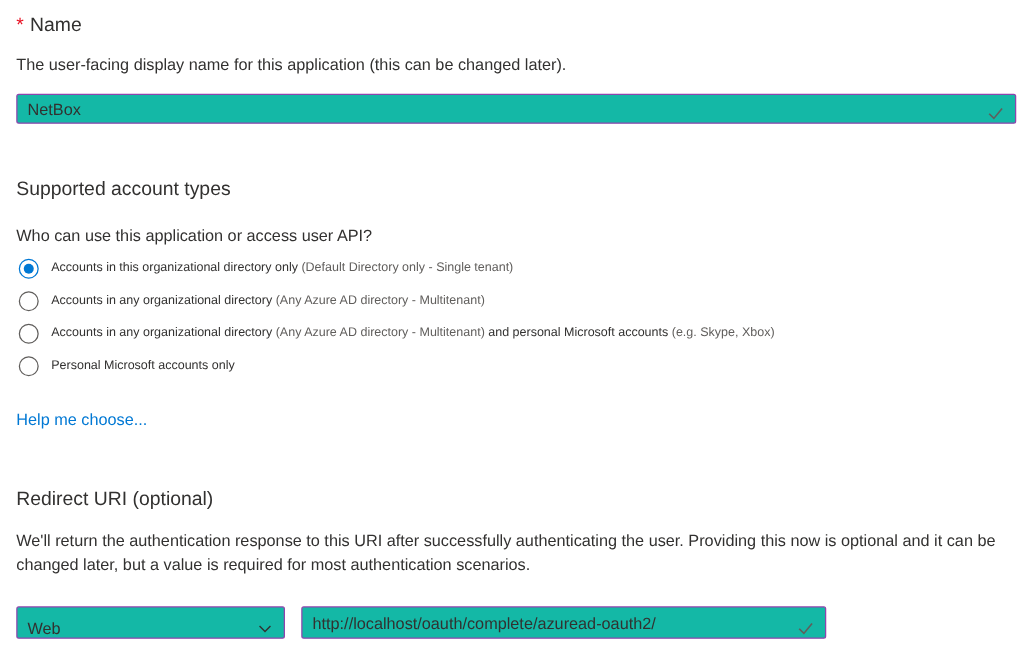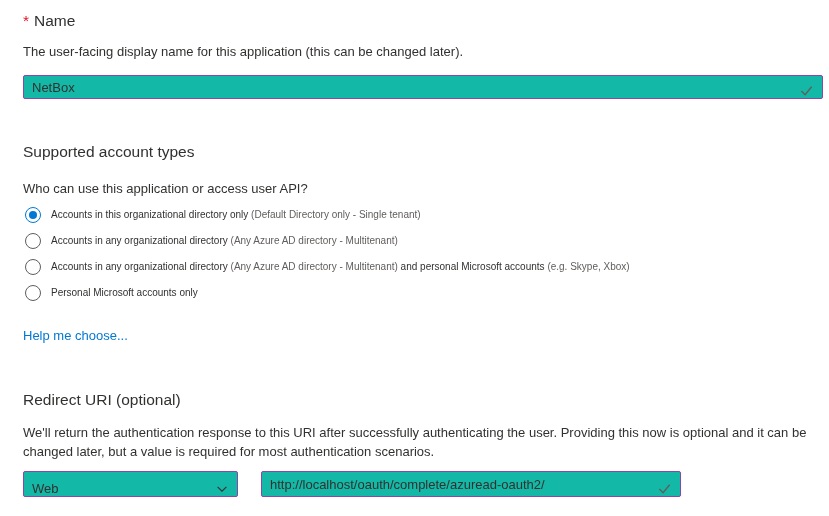--- a/index.html
+++ b/index.html
@@ -14,21 +14,21 @@
   html, body { margin: 0; padding: 0; }
   body {
     width: 829px;
     height: 516px;
     background: #ffffff;
     font-family: "Liberation Sans", sans-serif;
     font-size: 13px;
     color: var(--text);
     overflow: hidden;
   }
-  .page { padding: 12px 14px 0 23px; }
+  .page { padding: 12px 14px 0 13px; }
 
   .section-title {
     font-size: 15.5px;
     line-height: 17px;
     font-weight: 400;
     margin: 0;
     color: var(--text);
   }
   .req { color: var(--red); margin-right: 5px; }
 
@@ -103,21 +103,21 @@
   }
 
   .section-redirect { margin-top: 48px; }
   .para {
     font-size: 13px;
     line-height: 19px;
     margin: 15px 0 0 0;
     max-width: 805px;
   }
 
-  .bottom-row { display: flex; gap: 23px; margin-top: 10px; }
+  .bottom-row { display: flex; gap: 13px; margin-top: 24px; }
   .select-field {
     width: 215px;
     height: 26px;
     justify-content: space-between;
     cursor: pointer;
   }
   .select-value { font-size: 13px; color: var(--text); }
   .chevron-icon { flex: none; display: flex; align-items: center; }
   .uri-field { width: 420px; height: 26px; }
 </style>

